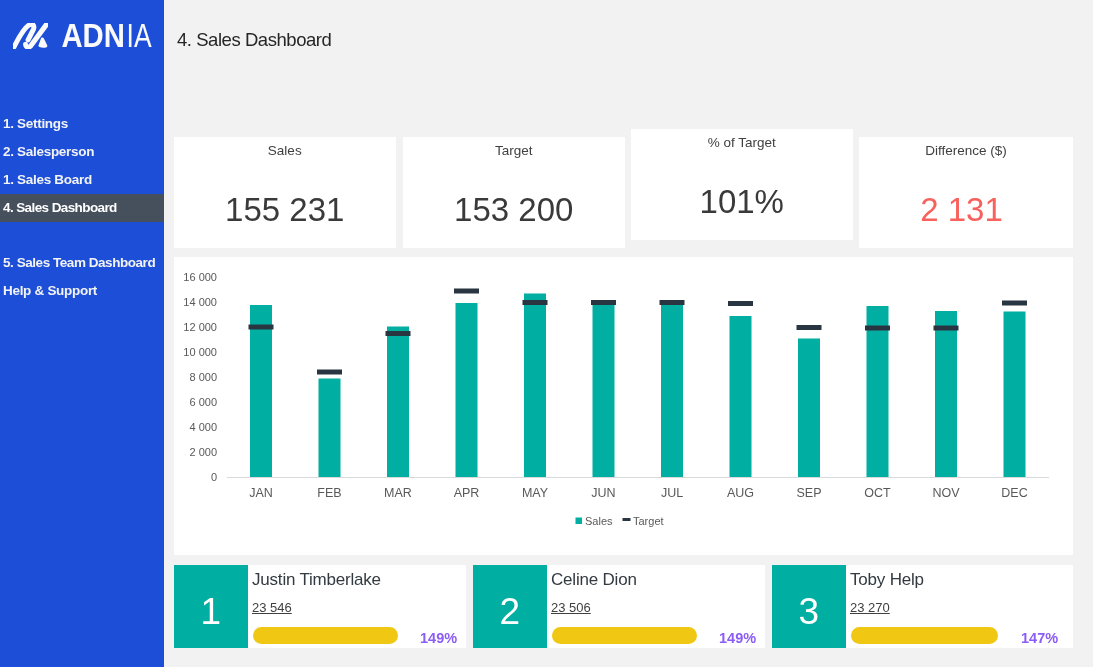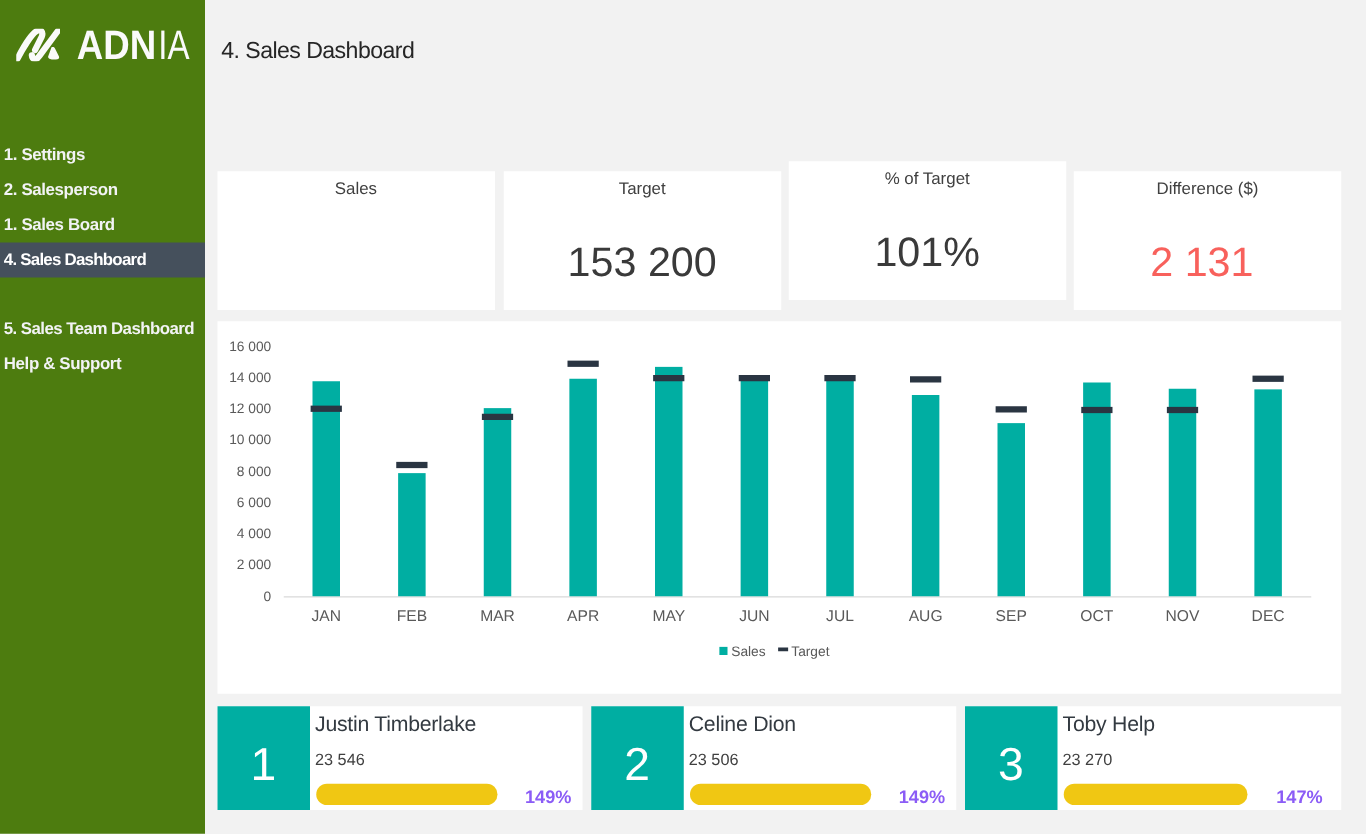--- a/index.html
+++ b/index.html
@@ -1,33 +1,33 @@
 <!DOCTYPE html>
 <html><head>
 <meta charset="utf-8">
 <style>
   * { margin:0; padding:0; box-sizing:border-box; }
   html,body { width:1093px; height:667px; overflow:hidden; background:#F2F2F2;
     font-family:"Liberation Sans", sans-serif; }
   .abs { position:absolute; }
-  .sidebar { position:absolute; left:0; top:0; width:164px; height:667px; background:#4d7c0f; }
+  .sidebar { position:absolute; left:0; top:0; width:164px; height:667px; background:#1d4ed8; }
   .menu { position:absolute; left:0; top:110px; width:164px; }
   .mi { height:28px; line-height:28px; padding-left:3px; color:#F2F3F4; white-space:nowrap;
         font-size:13.5px; font-weight:700; letter-spacing:-0.3px; }
   .mi.active { background:#45505C; color:#FFFFFF; }
   .mi:nth-child(4) { letter-spacing:-0.6px; }
   .mi:nth-child(5) { letter-spacing:-0.45px;margin-top:27px; }
   .title { position:absolute; left:177px; top:28.5px; font-size:18.5px; color:#262626; letter-spacing:-0.45px; }
   .card { position:absolute; background:#FFFFFF; }
   .kpi-label { position:absolute; width:100%; top:5.5px; text-align:center; font-size:13.5px; color:#404040; }
   .kpi-num { position:absolute; width:100%; top:53.5px; text-align:center; font-size:33px; color:#3A3A3A; }
   .rank-sq { position:absolute; left:0; top:0; width:73.5px; height:83px; background:#00AEA2;
              color:#fff; font-size:37px; text-align:center; line-height:93px; }
   .rank-name { position:absolute; left:78px; top:5px; font-size:17px; letter-spacing:-0.2px; color:#333A41; }
-  .rank-val { position:absolute; left:78px; top:34.5px; font-size:13px; color:#404040; }
+  .rank-val { position:absolute; left:78px; top:34.5px; font-size:13px; color:#404040;text-decoration:underline; }
   .rank-bar { position:absolute; left:78.5px; top:62px; height:16.5px; border-radius:8.5px; background:#F0C713; }
   .rank-pct { position:absolute; top:64.5px; font-size:14.5px; font-weight:700; color:#8b5cf6; }
 </style>
 </head>
 <body>
 <div class="sidebar">
   <svg class="abs" style="left:12.5px;top:22.5px" width="35" height="26" viewBox="0 0 35 26">
     <g stroke="#FAFAFA" stroke-width="5" fill="none" stroke-linecap="round">
       <path d="M0.9,24.1 C5,16 12,4.5 16.2,1.9 C19.5,-0.1 21.9,2.4 20.4,6.4 L15.1,16.9"></path>
       <path d="M12.5,21.2 C12.7,24.7 16.3,25.3 18.4,21.9 L33.4,1.6"></path>
@@ -45,20 +45,21 @@
     <div class="mi active">4. Sales Dashboard</div>
     <div class="mi">5. Sales Team Dashboard</div>
     <div class="mi">Help &amp; Support</div>
   </div>
 </div>
 
 <div class="title">4. Sales Dashboard</div>
 
 <div class="card" style="left:174px;top:137px;width:221.5px;height:111px">
   <div class="kpi-label">Sales</div>
+  <div class="kpi-num">155 231</div>
 </div>
 <div class="card" style="left:403px;top:137px;width:221.5px;height:111px">
   <div class="kpi-label">Target</div>
   <div class="kpi-num">153 200</div>
 </div>
 <div class="card" style="left:631px;top:129px;width:221.5px;height:111px">
   <div class="kpi-label">% of Target</div>
   <div class="kpi-num">101%</div>
 </div>
 <div class="card" style="left:859px;top:137px;width:214px;height:111px">

